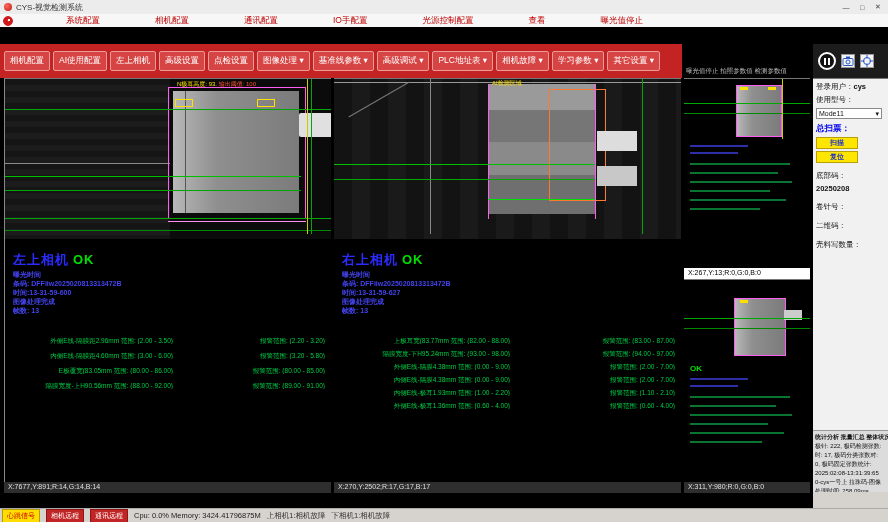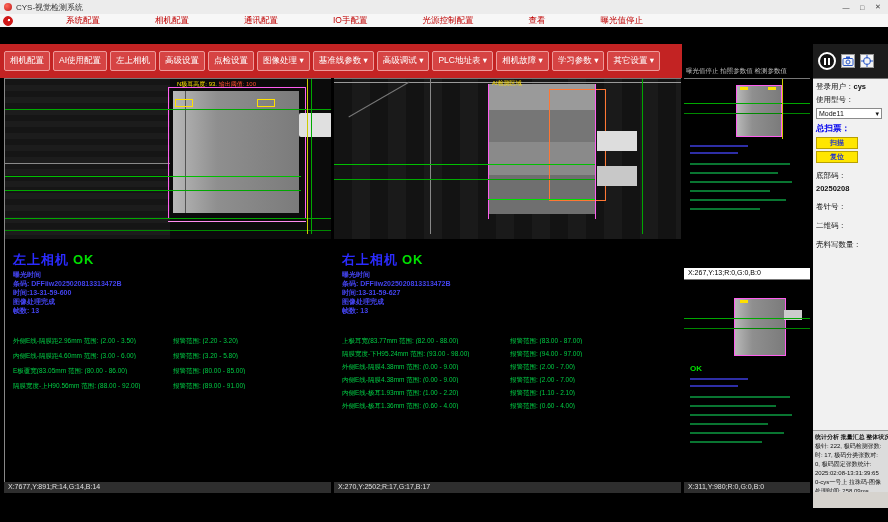--- a/index.html
+++ b/index.html
@@ -39,21 +39,21 @@
 
   .ctrl-area { left:813px; top:44px; width:75px; height:34px; background:#1c1c1c;
     display:flex; align-items:center; padding-left:5px; }
   .pause-btn { width:18px; height:18px; border:2px solid #fff; border-radius:50%;
     display:flex; align-items:center; justify-content:center; gap:2px; background:#111; }
   .pause-bar { width:2px; height:7px; background:#fff; }
   .icon-tile { width:14px; height:14px; background:#f4f4f4; border:1px solid #999;
     margin-left:5px; display:flex; align-items:center; justify-content:center; }
 
   
-  .img-panel { background:#000; overflow:hidden; border-top:1px solid #777; }
+  .img-panel { background:#000; overflow:hidden; border-top:1px solid #777;text-align:right; }
   .panel-left  { left:4px;   top:78px; width:327px; height:404px; border-left:1px solid #888; }
   .panel-center{ left:334px; top:78px; width:347px; height:412px; }
   .thumb-top   { left:684px; top:78px;  width:126px; height:190px; }
   .thumb-bot   { left:684px; top:279px; width:126px; height:202px; }
 
   .coords { font-size:7px; color:#e0e0e0; background:#2e2e2e; padding:1px 0 0 4px; }
   .coords-left  { left:4px;   top:482px; width:327px; height:11px; }
   .coords-center{ left:334px; top:482px; width:347px; height:11px; }
   .coords-thumb-mid { left:684px; top:268px; width:126px; height:11px; background:#fff; color:#000; }
   .coords-thumb-bot { left:684px; top:482px; width:126px; height:11px; }
@@ -363,14 +363,22 @@
     <div class="stats-line">极针: 222, 极码检测张数:</div>
         <div class="stats-line">时: 17, 极码分类张数对:</div>
         <div class="stats-line">0, 极码固定张数统计:</div>
         <div class="stats-line">2025:02:08-13:31:39:65</div>
         <div class="stats-line">0-cys一号上 拉珠码-图像</div>
         <div class="stats-line">处理时间: 258.09ms</div>
       </div>
   </div>
   <div class="abs side-filler"></div>
 
+  <div class="abs statusbar">
+    <span class="chip chip-heart">心跳信号</span>
+    <span class="chip chip-red">相机远程</span>
+    <span class="chip chip-red">通讯远程</span>
+    <span>Cpu: 0.0% Memory: 3424.41796875M</span>
+    <span class="sb-warn">上相机1:相机故障</span>
+    <span class="sb-warn">下相机1:相机故障</span>
+  </div>
 
 </div>
 
 </body></html>

